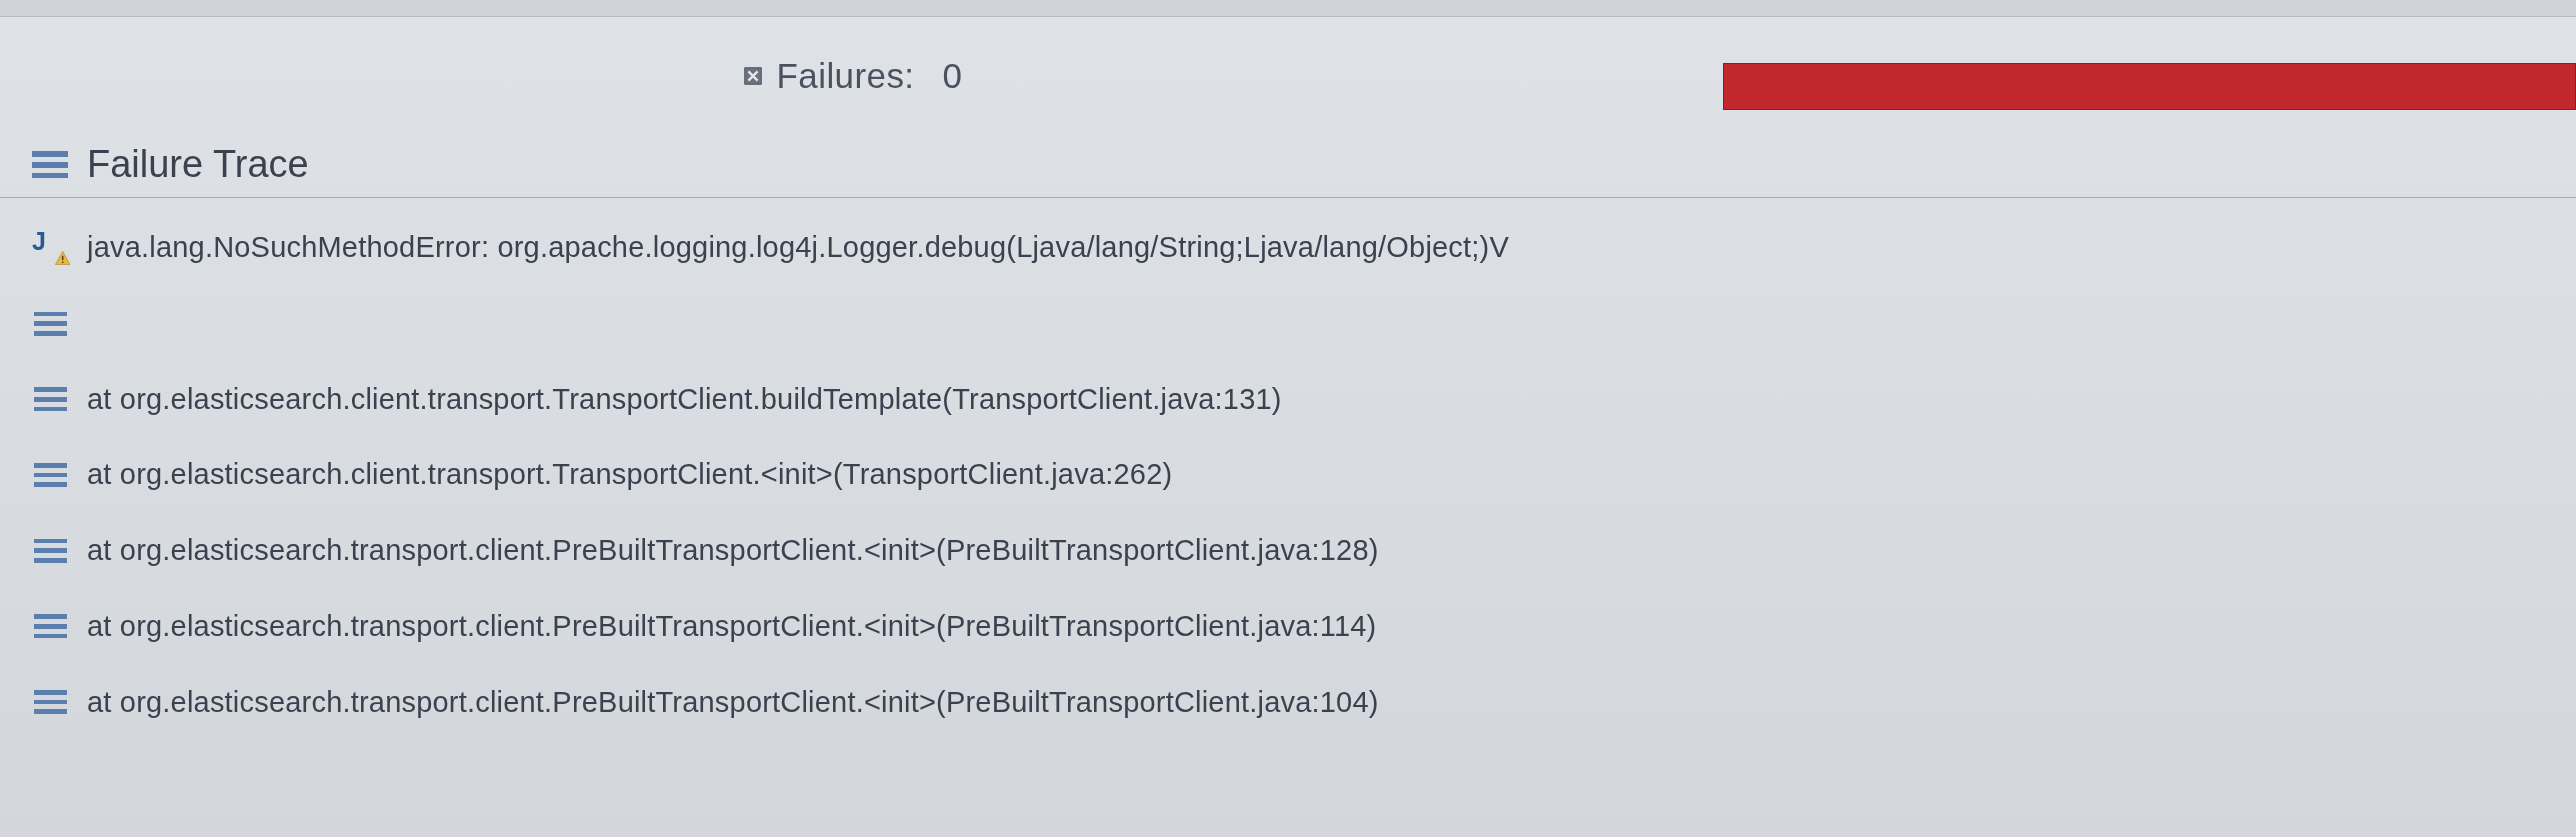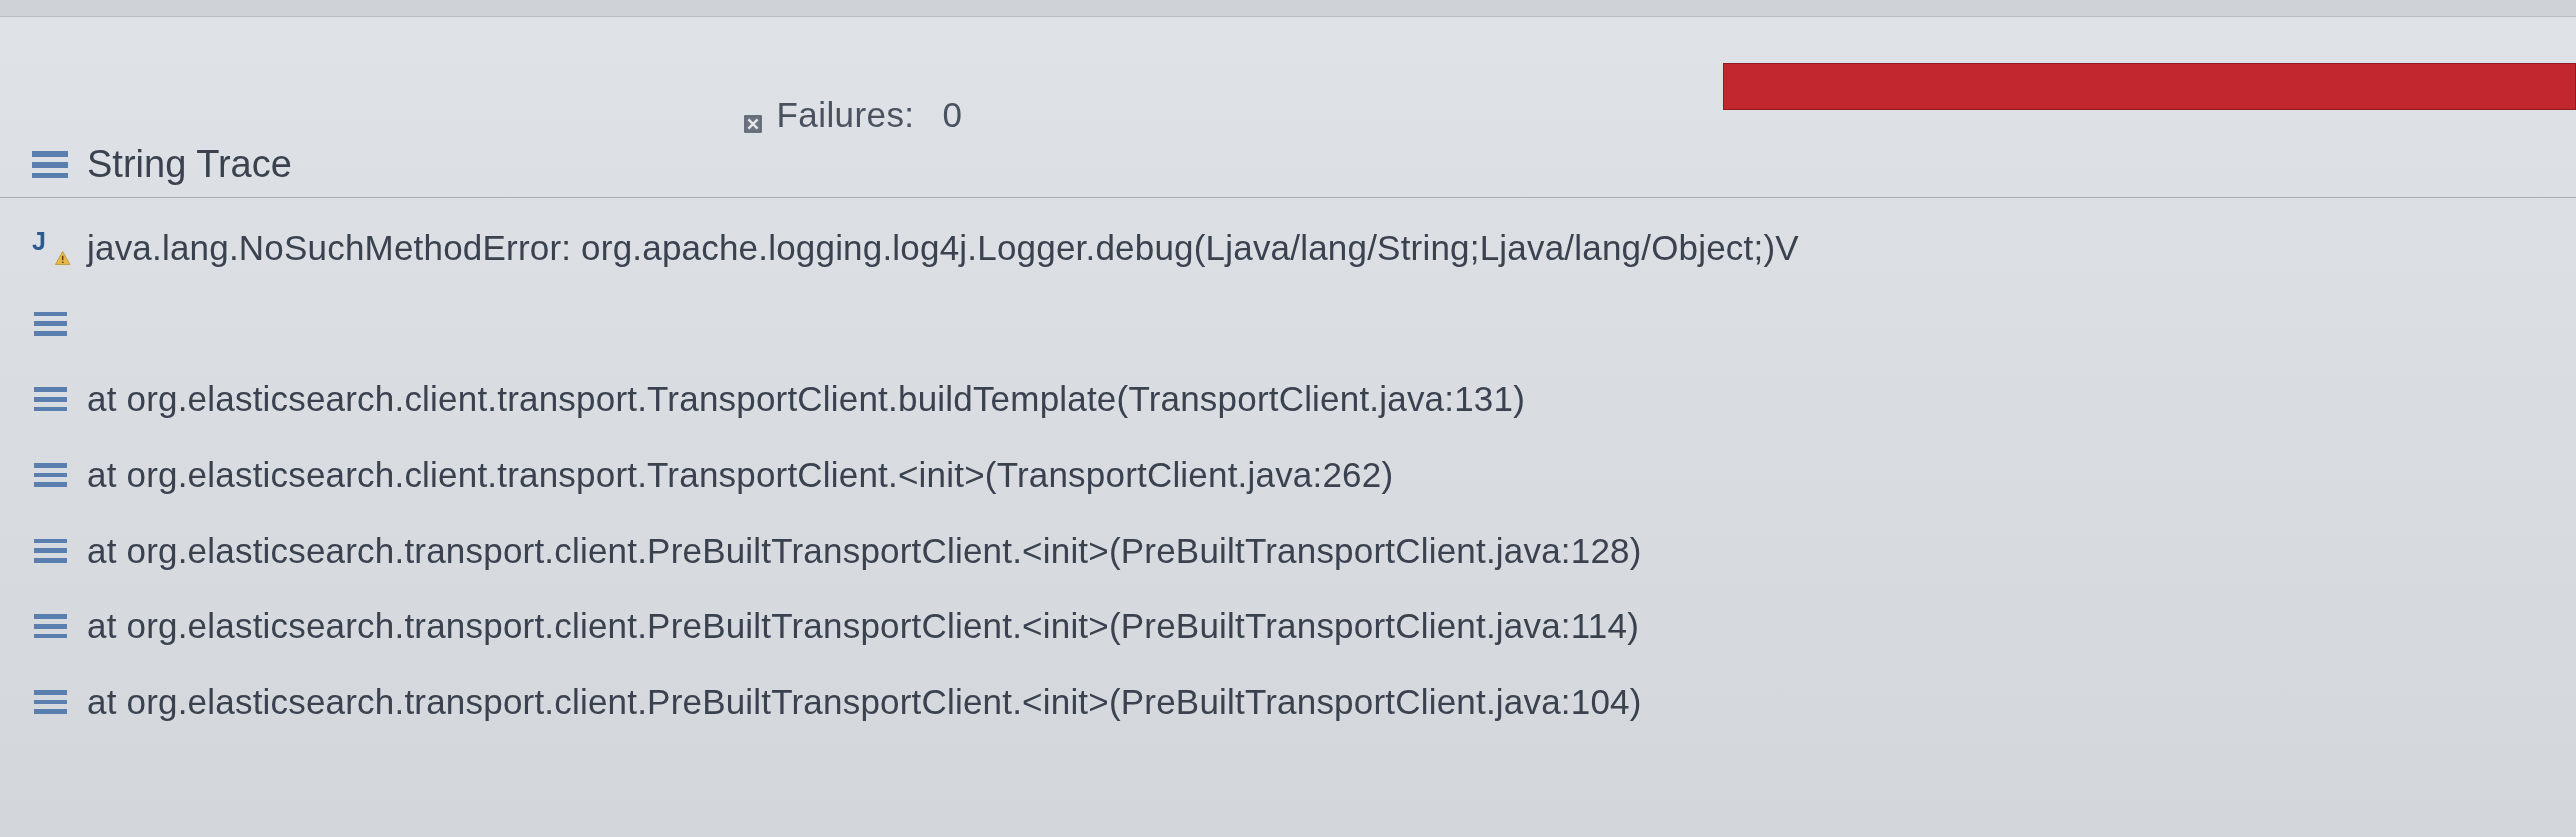--- a/index.html
+++ b/index.html
@@ -17,21 +17,21 @@
     background: linear-gradient(180deg, #dfe2e6 0%, #d3d7db 100%);
   }
   .top-strip {
     height: 17.4px;
     background: #cfd3d7;
     border-bottom: 0.8px solid #b8bcc1;
   }
   .status-row {
     height: 118px;
     display: flex;
-    align-items: flex-end;
+    align-items: center;
     padding: 0 32px 0 742px;
     position: relative;
   }
   .failures-icon {
     width: 22px; height: 22px;
     margin-right: 12.6px;
     display: inline-flex; align-items: center; justify-content: center;
   }
   .failures-label {
     font-size: 35px;
@@ -95,21 +95,21 @@
   .java-err-icon .jletter {
     font-size: 25px; font-weight: bold;
     color: #2a5a8f;
     position: absolute; left: 0; top: -3.2px;
   }
   .java-err-icon .warn {
     position: absolute; right: -3.2px; bottom: -1.6px;
     width: 17.4px; height: 17.4px;
   }
   .trace-text {
-    font-size: 35px;
+    font-size: 29px;
     color: #3a4250;
     white-space: nowrap;
     letter-spacing: 0.2px;
   }
 </style>
 </head>
 <body>
 
 <div class="root">
 
@@ -126,21 +126,21 @@
     <span class="failures-count">0</span>
     <div class="progress-bar"></div>
   </div>
 
   <div class="section-header">
     <span class="hamburger-icon">
       <span></span>
         <span></span>
         <span></span>
     </span>
-    <span class="section-title">String Trace</span>
+    <span class="section-title">Failure Trace</span>
   </div>
 
   <div class="trace-list">
 
     <div class="trace-row">
       <span class="trace-icon java-err-icon">
         <span class="jletter">J</span>
         <svg class="warn" viewBox="0 0 24 24">
           <path d="M12 2 L22 20 L2 20 Z" fill="#e6b84a" stroke="#b88f2a" stroke-width="1"></path>
           <rect x="11" y="8" width="2" height="6" fill="#5a3a00"></rect>

